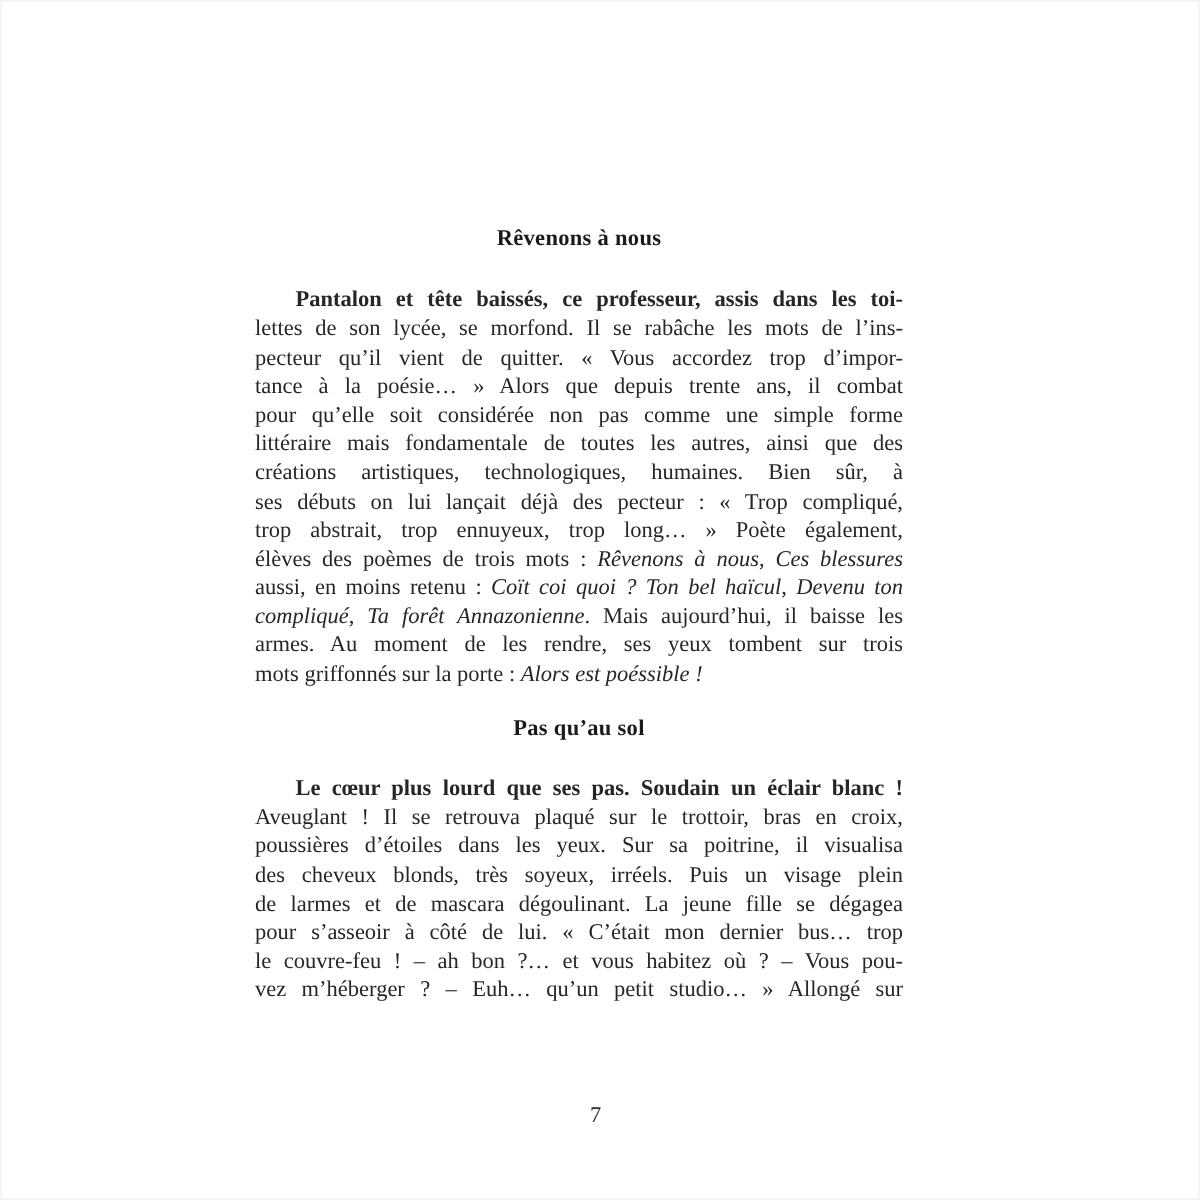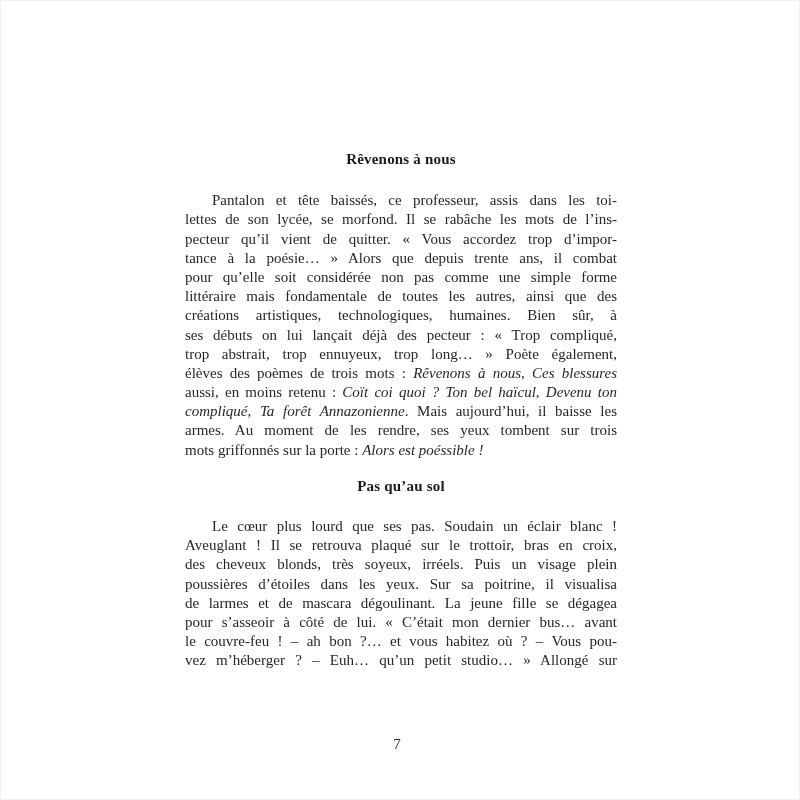--- a/index.html
+++ b/index.html
@@ -11,41 +11,41 @@
   }
   .book-page {
     position: relative;
     width: 800px; height: 800px;
     background: #ffffff;
     box-shadow: inset 0 0 0 1px #f2f2f2;
     overflow: hidden;
   }
   .text-block {
     position: absolute;
-    left: 185px; top: 150px; width: 432px;
+    left: 170px; top: 150px; width: 432px;
     color: #262626;
     font-size: 15px;
     line-height: 19.2px;
   }
   .heading {
     font-weight: bold;
     text-align: center;
     color: #1a1a1a;
     margin: 17px 0 21px 0;
     letter-spacing: 0.2px;
   }
   .heading.first-heading { margin-top: 0; margin-bottom: 22px; }
   .para { margin: 0; }
   .line {
     text-align: justify;
     text-align-last: justify;
     height: 19.2px;
     white-space: normal;
   }
-  .line.first { text-indent: 27px; }
+  .line.first { text-indent: 27px; font-weight: bold; }
   .line.lastline { text-align-last: left; }
   .it { font-style: italic; }
   .pagenum {
     position: absolute;
     left: 181px; top: 736px; width: 432px;
     text-align: center;
     font-size: 15px;
     color: #2a2a2a;
   }
 </style>
@@ -68,22 +68,22 @@
         <div class="line"><span>élèves des poèmes de trois mots : </span><span class="it">Rêvenons à nous</span><span>, </span><span class="it">Ces blessures</span></div>
         <div class="line"><span>aussi, en moins retenu : </span><span class="it">Coït coi quoi ? Ton bel haïcul</span><span>, </span><span class="it">Devenu ton</span></div>
         <div class="line"><span class="it">compliqué</span><span>, </span><span class="it">Ta forêt Annazonienne</span><span>. Mais aujourd’hui, il baisse les</span></div>
         <div class="line"><span>armes. Au moment de les rendre, ses yeux tombent sur trois</span></div>
         <div class="line lastline"><span>mots griffonnés sur la porte : </span><span class="it">Alors est poéssible !</span></div>
       </div>
       <div class="heading">Pas qu’au sol</div>
       <div class="para">
         <div class="line first"><span>Le cœur plus lourd que ses pas. Soudain un éclair blanc !</span></div>
         <div class="line"><span>Aveuglant ! Il se retrouva plaqué sur le trottoir, bras en croix,</span></div>
+        <div class="line"><span>poussières d’étoiles dans les yeux. Sur sa poitrine, il visualisa</span></div>
         <div class="line"><span>des cheveux blonds, très soyeux, irréels. Puis un visage plein</span></div>
-        <div class="line"><span>poussières d’étoiles dans les yeux. Sur sa poitrine, il visualisa</span></div>
         <div class="line"><span>de larmes et de mascara dégoulinant. La jeune fille se dégagea</span></div>
-        <div class="line"><span>pour s’asseoir à côté de lui. « C’était mon dernier bus… avant</span></div>
+        <div class="line"><span>pour s’asseoir à côté de lui. « C’était mon dernier bus… trop</span></div>
         <div class="line"><span>le couvre-feu ! – ah bon ?… et vous habitez où ? – Vous pou-</span></div>
         <div class="line"><span>vez m’héberger ? – Euh… qu’un petit studio… » Allongé sur</span></div>
       </div>
     </div>
   <div class="pagenum">7</div>
 </div>
 
 </body></html>

